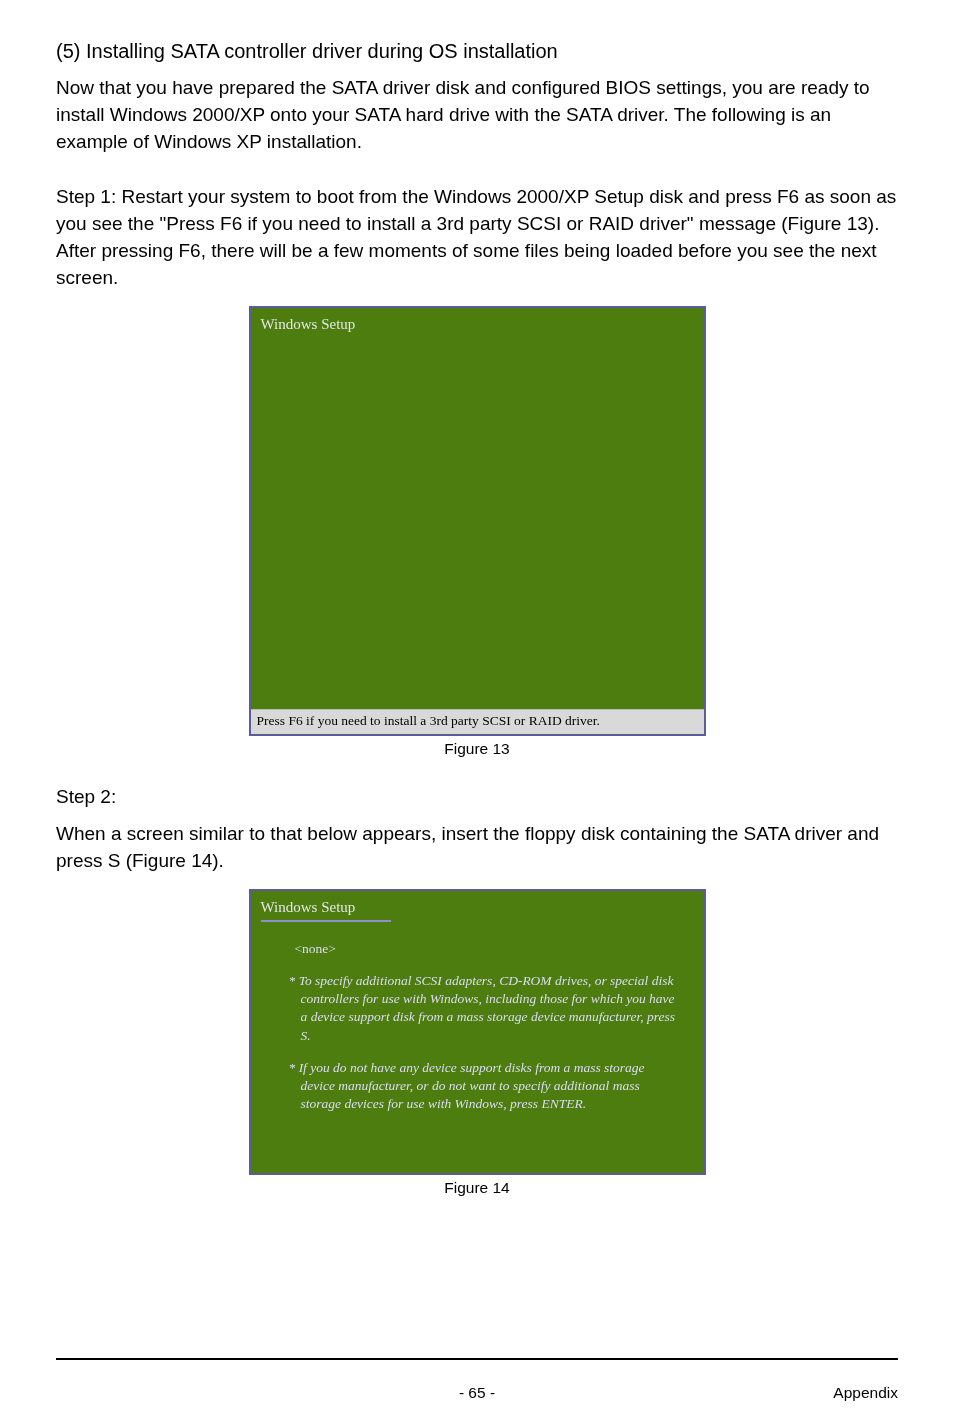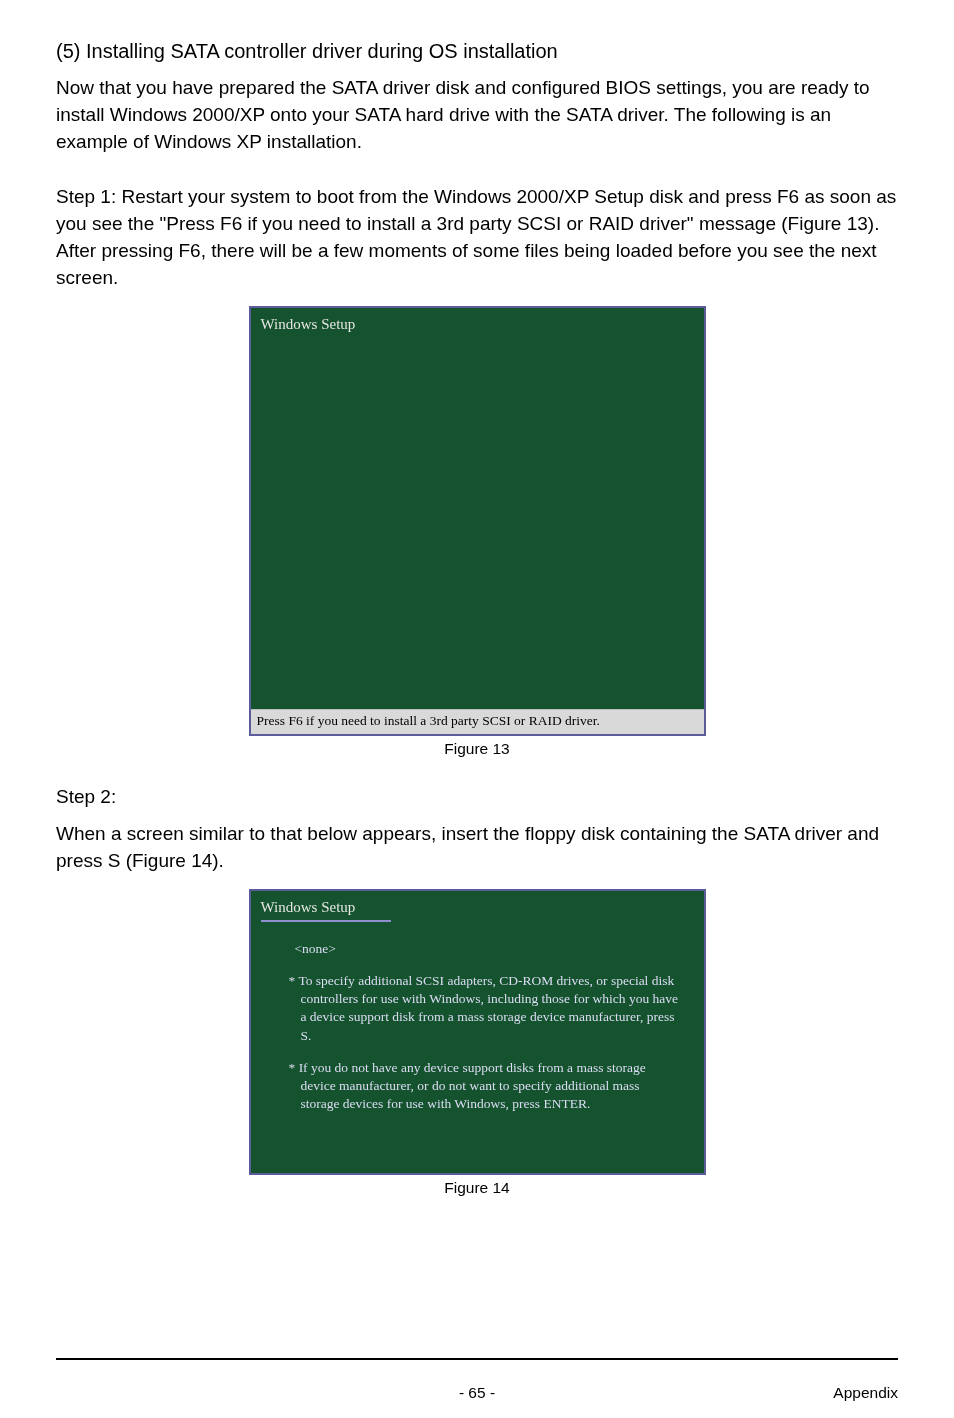--- a/index.html
+++ b/index.html
@@ -21,21 +21,21 @@
     font-size: 19px;
     line-height: 1.42;
     margin-bottom: 10px;
   }
   .gap { height: 18px; }
 
   .win-box {
     width: 457px;
     margin: 14px auto 4px auto;
     border: 2px solid #5c5c9a;
-    background: #14532d;
+    background: #4d7c0f;
     color: #fff;
     font-family: "Times New Roman", Times, serif;
   }
   .win-title {
     font-size: 15px;
     padding: 8px 10px 4px 10px;
     color: #e6e6e6;
   }
   .win-title-underline {
     border-bottom: 2px solid #8f8fd0;
@@ -47,21 +47,21 @@
     height: 372px;
   }
   .win-body-14 {
     padding: 14px 24px 46px 24px;
     font-size: 13.5px;
     line-height: 1.35;
     color: #dcdcf5;
   }
   .win-body-14 .intro { margin-bottom: 14px; }
   .win-body-14 .none { margin: 0 0 14px 20px; }
-  .win-body-14 .bullet { margin: 12px 0 14px 14px; padding-left: 12px; text-indent: -12px; }
+  .win-body-14 .bullet { margin: 12px 0 14px 14px; padding-left: 12px; text-indent: -12px; font-style: italic; }
   .win-foot {
     background: #d9d9d9;
     color: #000;
     font-size: 13.5px;
     padding: 3px 17px 5px 6px;
     border-top: 1px solid #bbb;
   }
   .caption {
     text-align: center;
     font-size: 15.5px;

